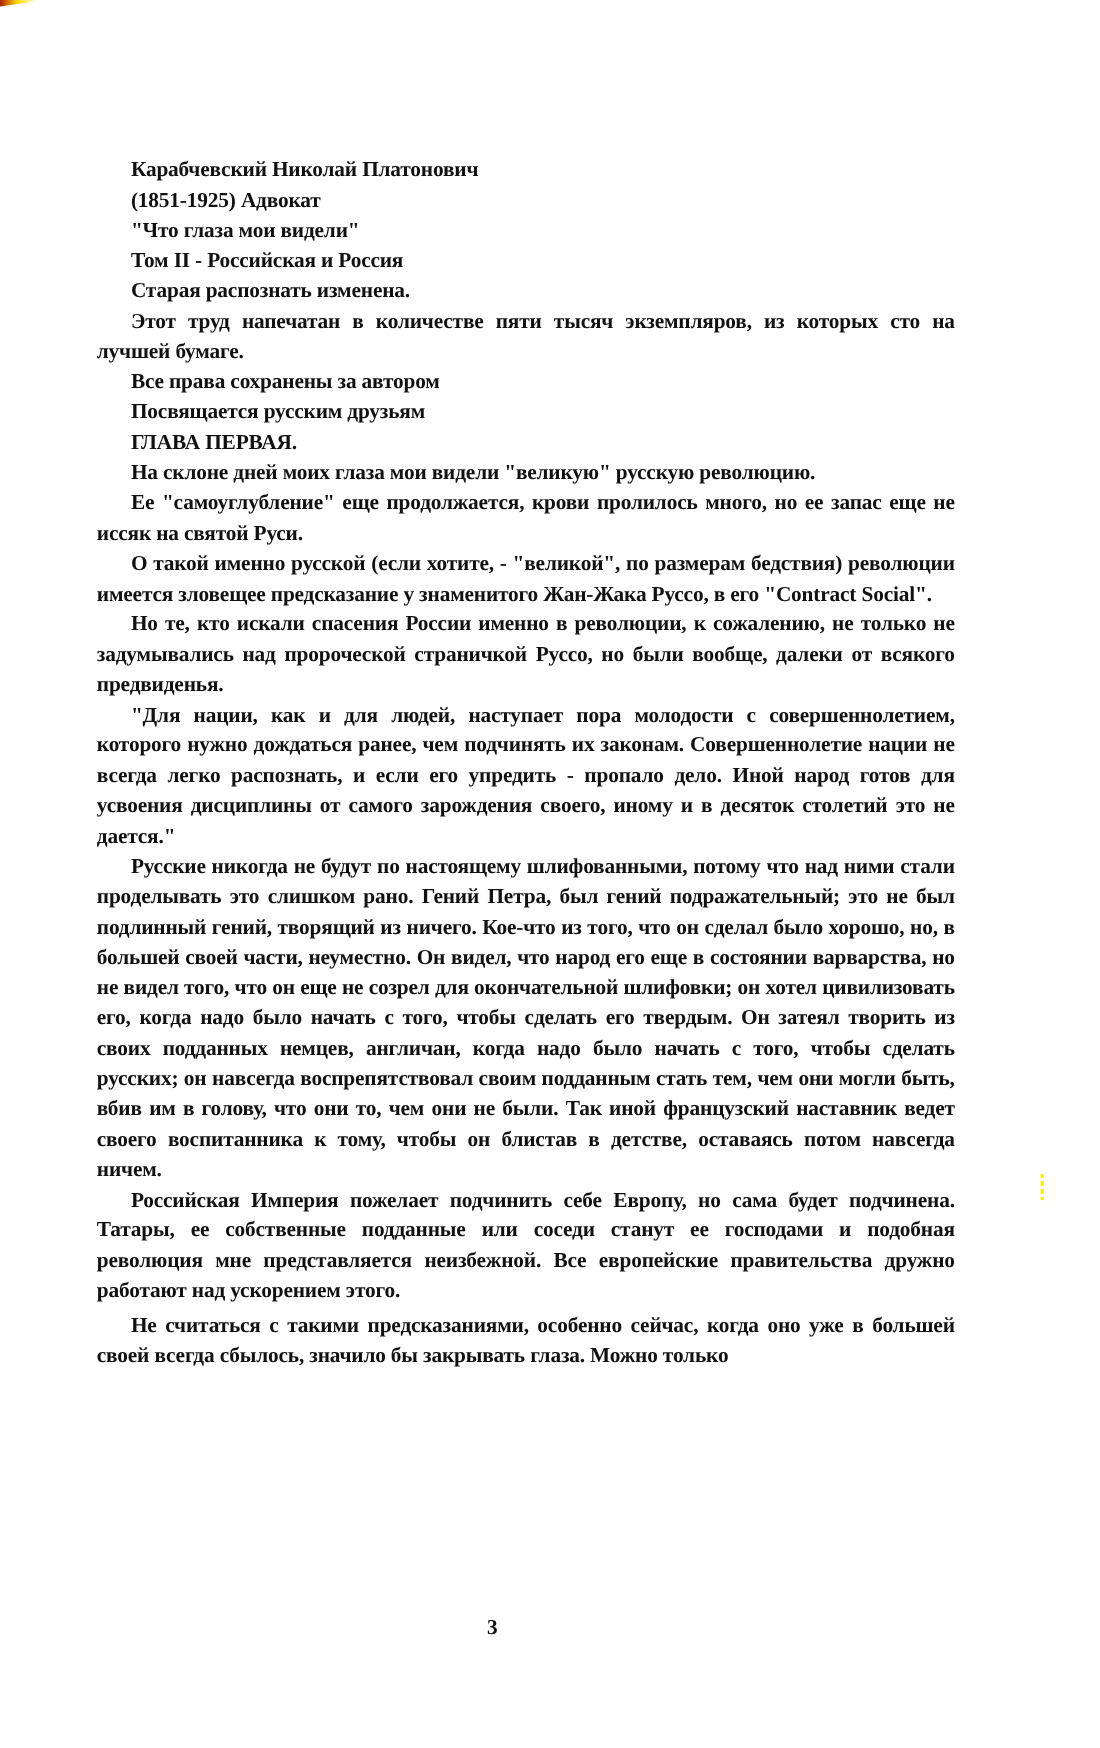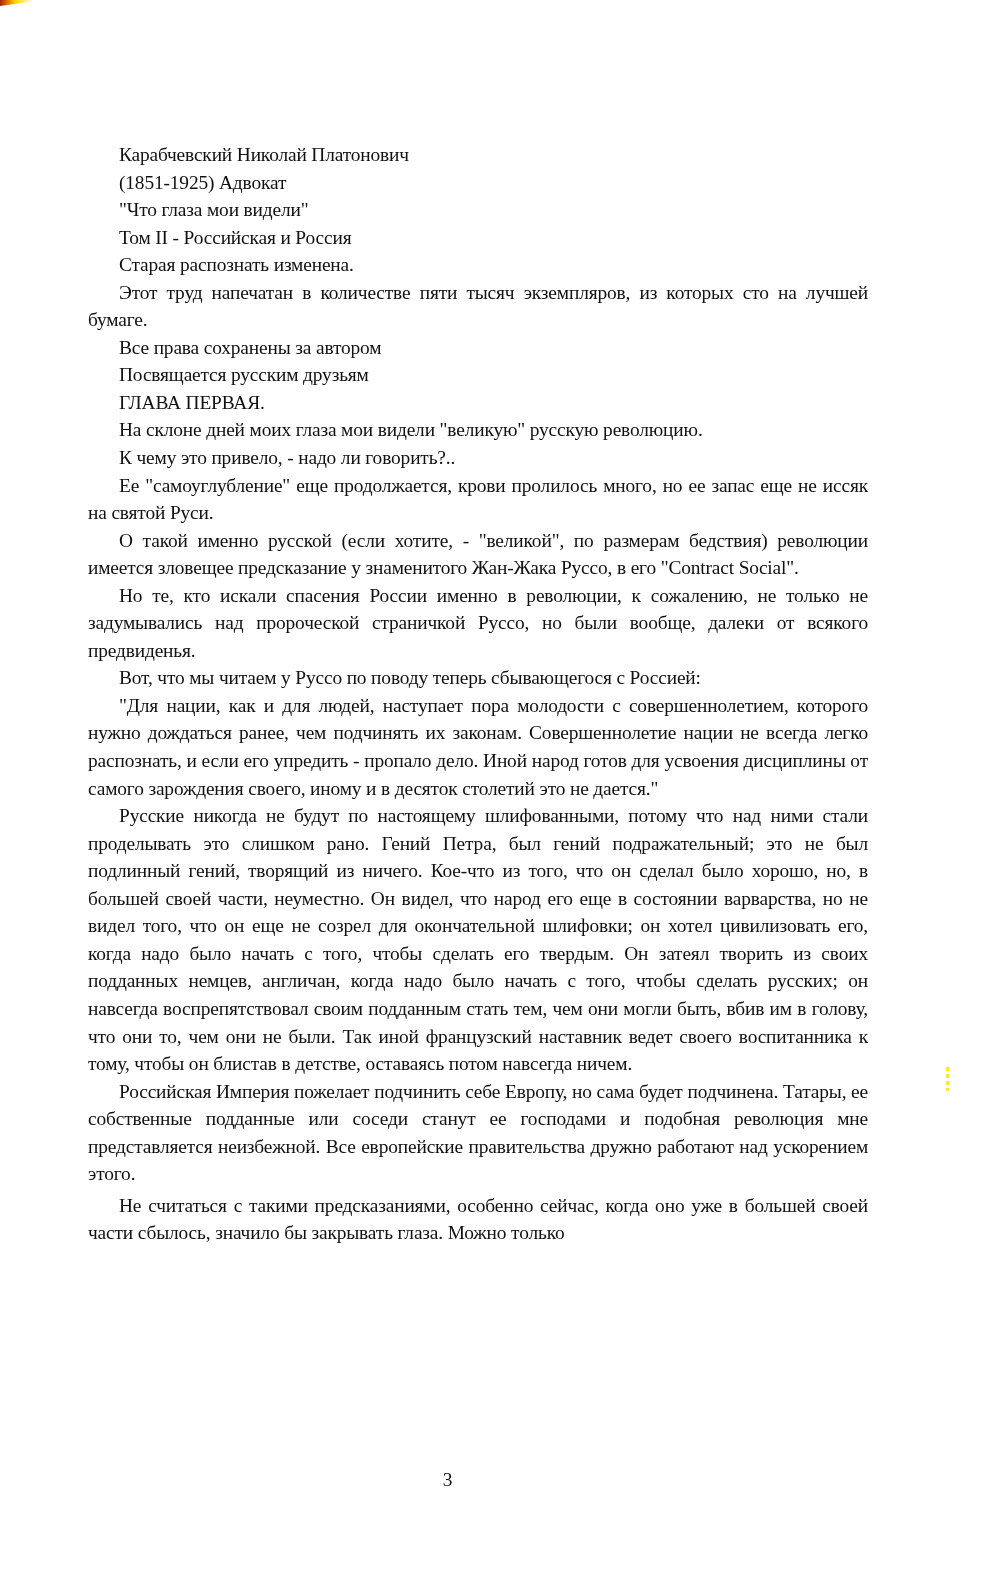--- a/index.html
+++ b/index.html
@@ -13,20 +13,21 @@
       position: relative;
       overflow: hidden;
     }
     .page {
       position: absolute;
       left: 0;
       top: 0;
       width: 971px;
       height: 1589px;
       background: #ffffff;
+      font-weight: bold;
     }
     .scan-mark-top {
       position: absolute;
       left: 0;
       top: 0;
       width: 34px;
       height: 6px;
       background: linear-gradient(90deg, #b02000 0%, #ffd400 45%, #fff59a 80%, rgba(255,255,255,0) 100%);
       transform: skewY(-8deg);
       transform-origin: left top;
@@ -85,25 +86,23 @@
     <p class="short">Карабчевский Николай Платонович</p>
     <p class="short">(1851-1925) Адвокат</p>
     <p class="short">"Что глаза мои видели"</p>
     <p class="short">Том II - Российская и Россия</p>
     <p class="short">Старая распознать изменена.</p>
     <p>Этот труд напечатан в количестве пяти тысяч экземпляров, из которых сто на лучшей бумаге.</p>
     <p class="short">Все права сохранены за автором</p>
     <p class="short">Посвящается русским друзьям</p>
     <p class="short">ГЛАВА ПЕРВАЯ.</p>
     <p class="short">На склоне дней моих глаза мои видели "великую" русскую революцию.</p>
-    <p class="short">К чему это привело, - надо ли говорить?..</p>
     <p>Ее "самоуглубление" еще продолжается, крови пролилось много, но ее запас еще не иссяк на святой Руси.</p>
     <p>О такой именно русской (если хотите, - "великой", по размерам бедствия) революции имеется зловещее предсказание у знаменитого Жан-Жака Руссо, в его "Contract Social".</p>
     <p>Но те, кто искали спасения России именно в революции, к сожалению, не только не задумывались над пророческой страничкой Руссо, но были вообще, далеки от всякого предвиденья.</p>
-    <p class="short">Вот, что мы читаем у Руссо по поводу теперь сбывающегося с Россией:</p>
     <p>"Для нации, как и для людей, наступает пора молодости с совершеннолетием, которого нужно дождаться ранее, чем подчинять их законам. Совершеннолетие нации не всегда легко распознать, и если его упредить - пропало дело. Иной народ готов для усвоения дисциплины от самого зарождения своего, иному и в десяток столетий это не дается."</p>
     <p>Русские никогда не будут по настоящему шлифованными, потому что над ними стали проделывать это слишком рано. Гений Петра, был гений подража­тельный; это не был подлинный гений, творящий из ничего. Кое-что из того, что он сделал было хорошо, но, в большей своей части, неуместно. Он видел, что народ его еще в состоянии варварства, но не видел того, что он еще не созрел для окончательной шлифовки; он хотел цивилизовать его, когда надо было начать с того, чтобы сделать его твердым. Он затеял творить из своих подданных немцев, англичан, когда надо было начать с того, чтобы сделать русских; он навсегда воспрепятствовал своим подданным стать тем, чем они могли быть, вбив им в голову, что они то, чем они не были. Так иной французский наставник ведет своего воспитанника к тому, чтобы он блистав в детстве, оставаясь потом навсе­гда ничем.</p>
     <p>Российская Империя пожелает подчинить себе Европу, но сама будет подчи­нена. Татары, ее собственные подданные или соседи станут ее господами и по­добная революция мне представляется неизбежной. Все европейские правитель­ства дружно работают над ускорением этого.</p>
-    <p class="gap">Не считаться с такими предсказаниями, особенно сейчас, когда оно уже в большей своей части сбылось, значило бы закрывать глаза. Можно только</p>
+    <p class="gap">Не считаться с такими предсказаниями, особенно сейчас, когда оно уже в большей своей всегда сбылось, значило бы закрывать глаза. Можно только</p>
   </div>
 
   <div class="page-number">3</div>
 </div>
 
 </body></html>

